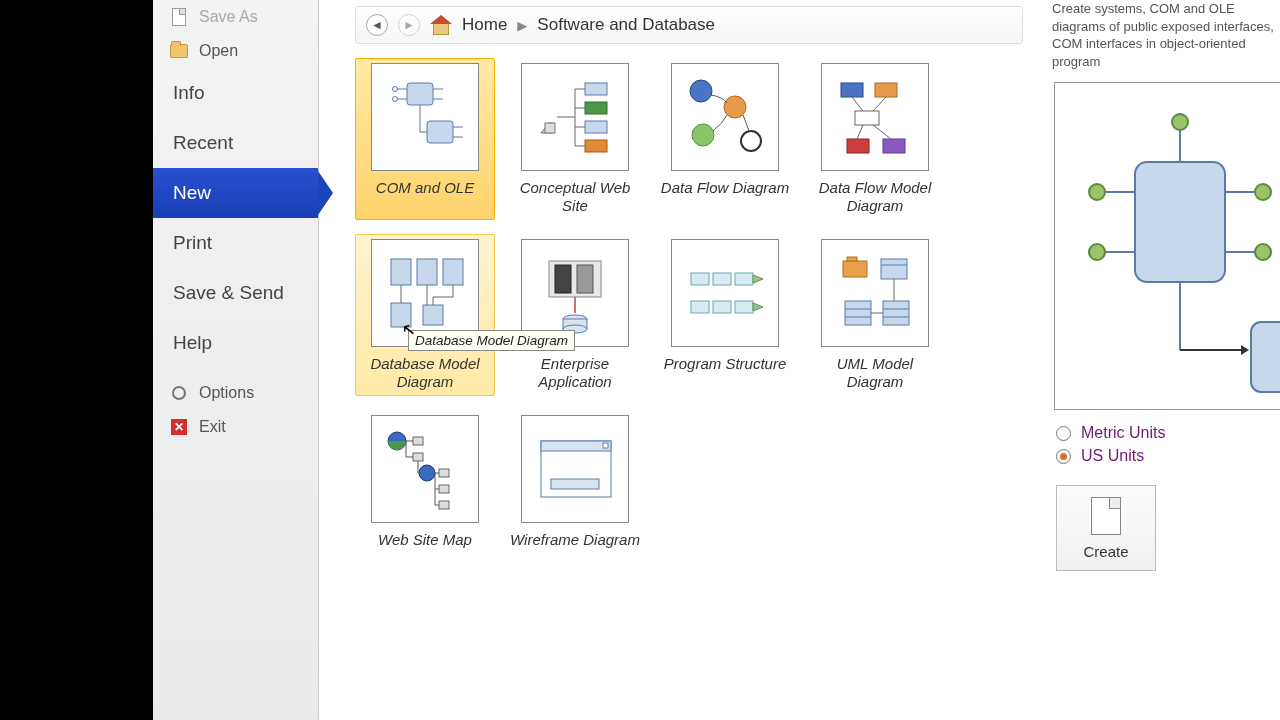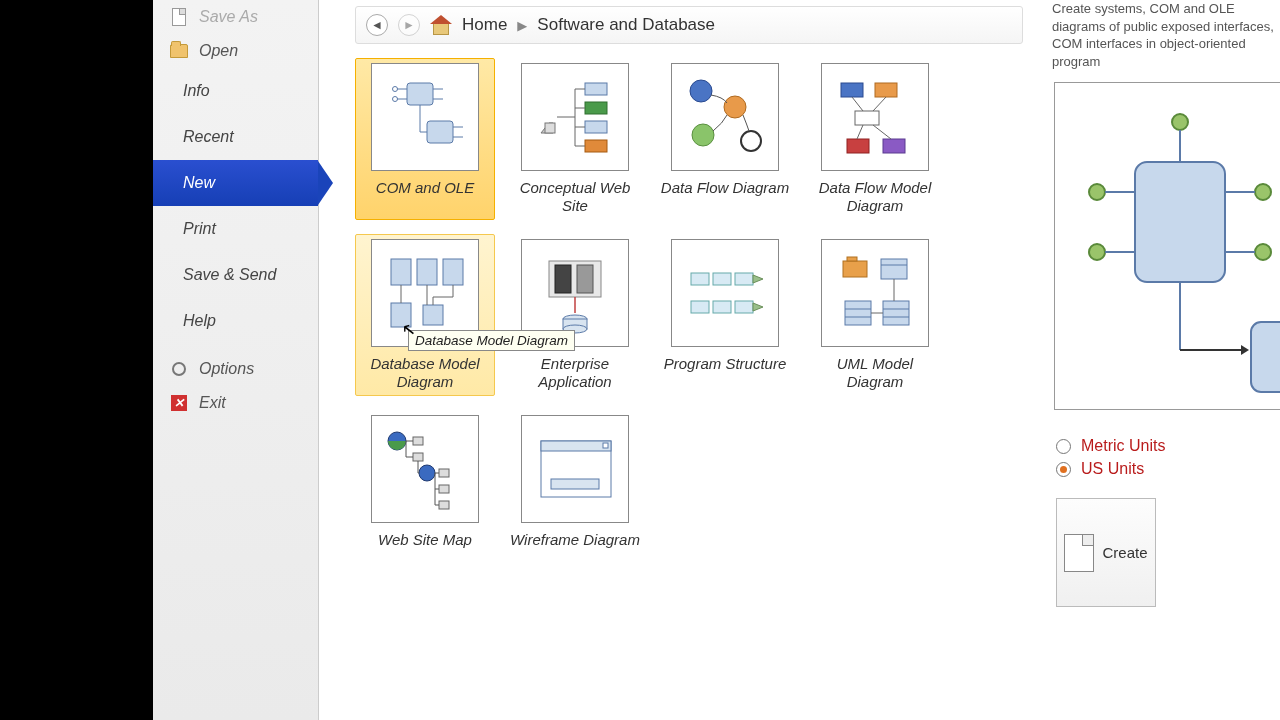--- a/index.html
+++ b/index.html
@@ -13,30 +13,29 @@
     display: flex;
   }
   .black-bar { width: 153px; background:#000; height:720px; flex-shrink:0; }
   .sidebar {
     width: 166px;
     background: linear-gradient(to bottom,#f3f3f3,#eaeaea);
     border-right: 1px solid #ccc;
     height:720px;
     flex-shrink:0;
     position:relative;
-    font-style:italic;
   }
   .side-item {
     display:flex; align-items:center;
     padding: 7px 12px 7px 16px;
     font-size:16px; color:#555; cursor:pointer;
     gap:10px;
   }
   .side-item.disabled { color:#aaa; }
-  .side-item.big { padding:14px 30px; font-size:16px; color:#444;}
+  .side-item.big { padding:14px 20px; font-size:19px; color:#444;text-align:center;}
   .side-item.selected {
     background: linear-gradient(to bottom,#2a4fd0,#163fb5);
     color:#fff; position:relative;
   }
   .side-item.selected::after{
     content:"";
     position:absolute; right:-15px; top:50%; transform:translateY(-50%);
     border-left:15px solid #1a44ba;
     border-top:22px solid transparent;
     border-bottom:22px solid transparent;
@@ -95,27 +94,27 @@
   .rightpane {
     width:242px; flex-shrink:0; padding:0 4px 0 14px; height:720px;
     background:#fff; overflow:hidden;
   }
   .desc { font-size:13px; color:#555; line-height:1.35; margin-bottom:12px;}
   .preview-box{
     border:1px solid #999; background:#fff; margin-left:2px;
     width:228px; height:328px; display:flex;align-items:center;justify-content:center;
     position:relative; overflow:hidden;
   }
-  .units { margin:27px 0 20px 4px; font-size:16px; color:#b91c1c;}
+  .units { margin:14px 0 20px 4px; font-size:16px; color:#701a75;}
   .units label{display:flex;align-items:center;gap:10px;margin:5px 0;}
   .radio{width:15px;height:15px;border:1px solid #777;border-radius:50%;display:inline-block;position:relative;}
   .radio.checked::after{content:"";position:absolute;top:3px;left:3px;width:7px;height:7px;background:#e07020;border-radius:50%;}
   .create-btn{
-    width:100px;height:109px;border:1px solid #bbb;background:linear-gradient(#fdfdfd,#f0f0f0);
-    display:flex;flex-direction:row;align-items:center;justify-content:center;gap:8px;
+    width:100px;height:86px;border:1px solid #bbb;background:linear-gradient(#fdfdfd,#f0f0f0);
+    display:flex;flex-direction:column;align-items:center;justify-content:center;gap:8px;
     font-size:15px;color:#333;margin-left:4px;
   }
   .create-btn .page{width:30px;height:38px;background:#fff;border:1px solid #888;position:relative;}
   .create-btn .page::before{content:"";position:absolute;top:0;right:0;width:10px;height:10px;background:#eee;border-left:1px solid #888;border-bottom:1px solid #888;}
 </style>
 </head>
 <body>
 
 <div class="black-bar"></div>
 

